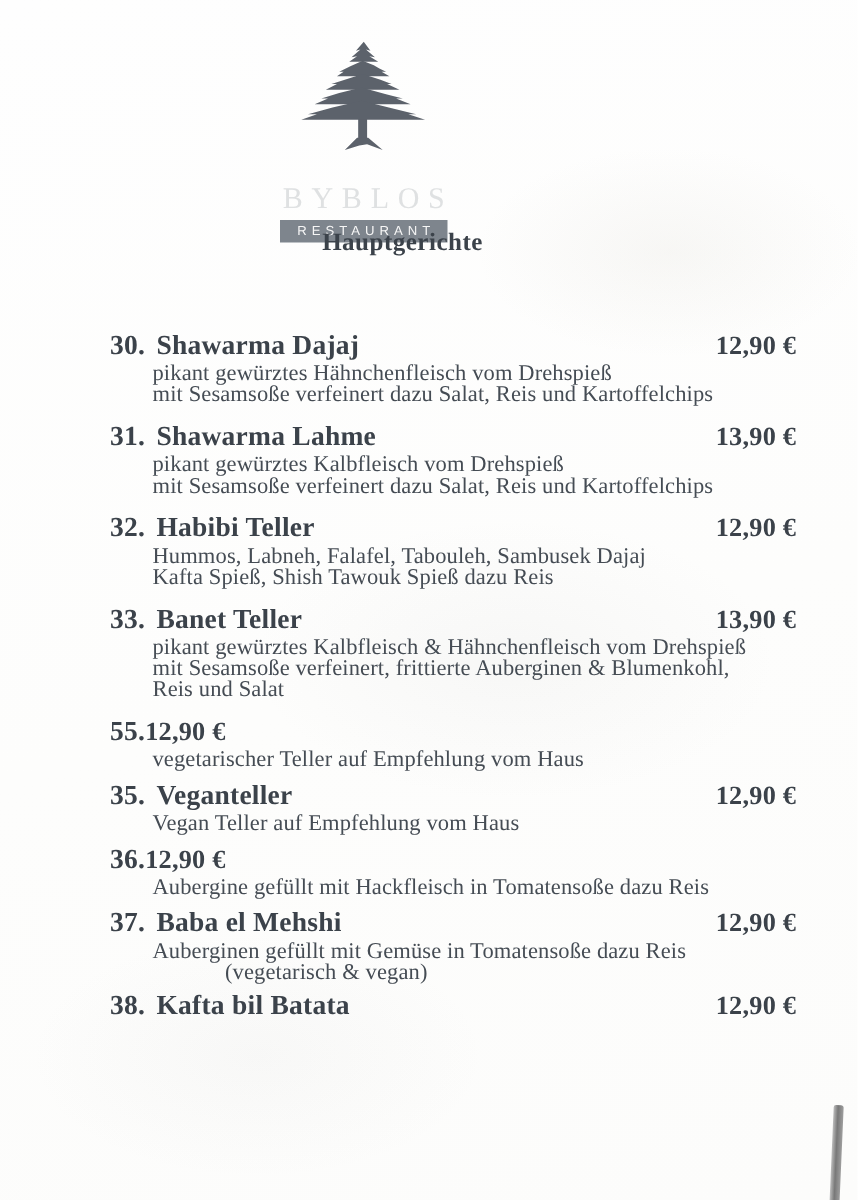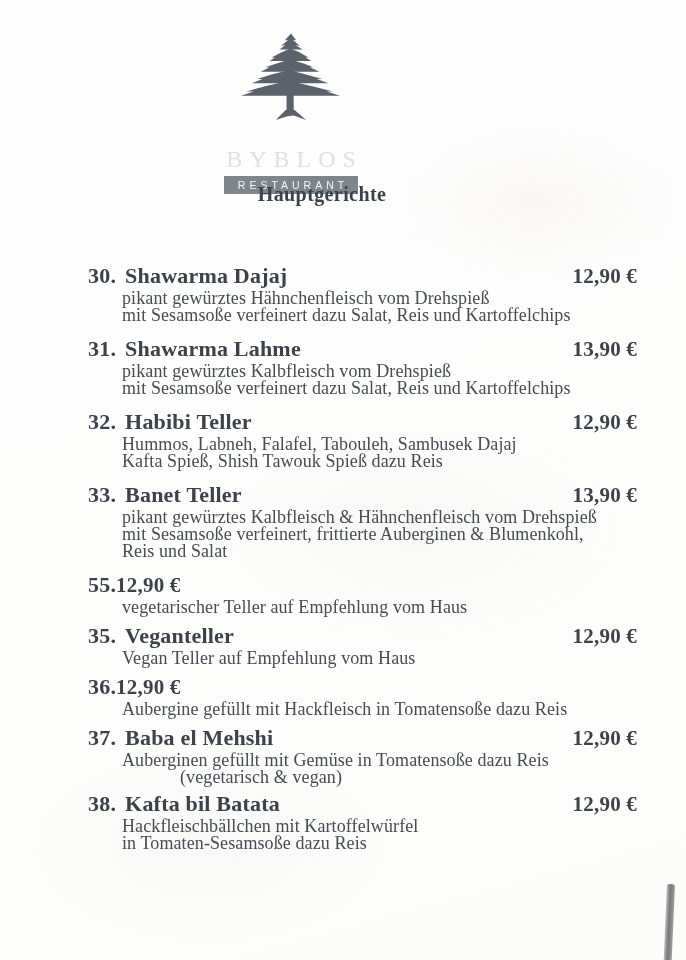--- a/index.html
+++ b/index.html
@@ -203,20 +203,16 @@
         <div class="desc-line indent">(vegetarisch &amp; vegan)</div>
       </div>
   </div>
 
   <div class="menu-item">
     <div class="item-head">
       <span class="item-number">38.</span>
       <span class="item-name">Kafta bil Batata</span>
       <span class="item-price">12,90 €</span>
     </div>
-    <div class="item-desc">
-        <div class="desc-line">Hackfleischbällchen mit Kartoffelwürfel</div>
-        <div class="desc-line">in Tomaten-Sesamsoße dazu Reis</div>
-      </div>
   </div>
 </div>
 
 <div class="edge-stripe"></div>
 
 </body></html>

